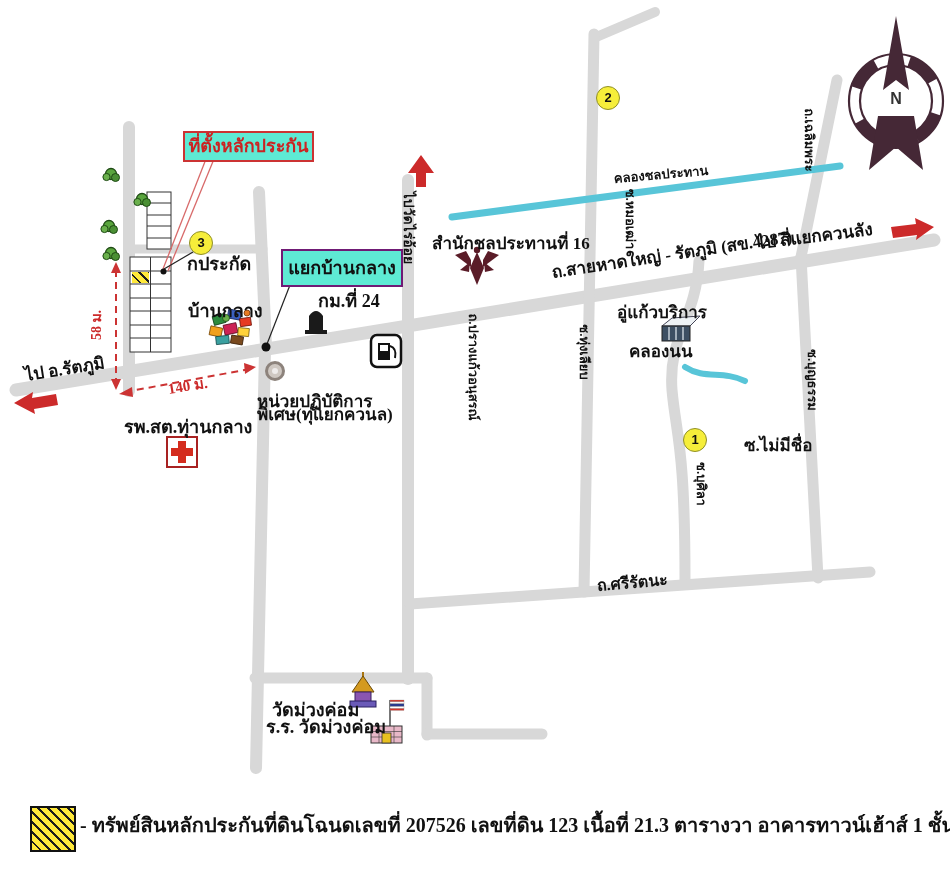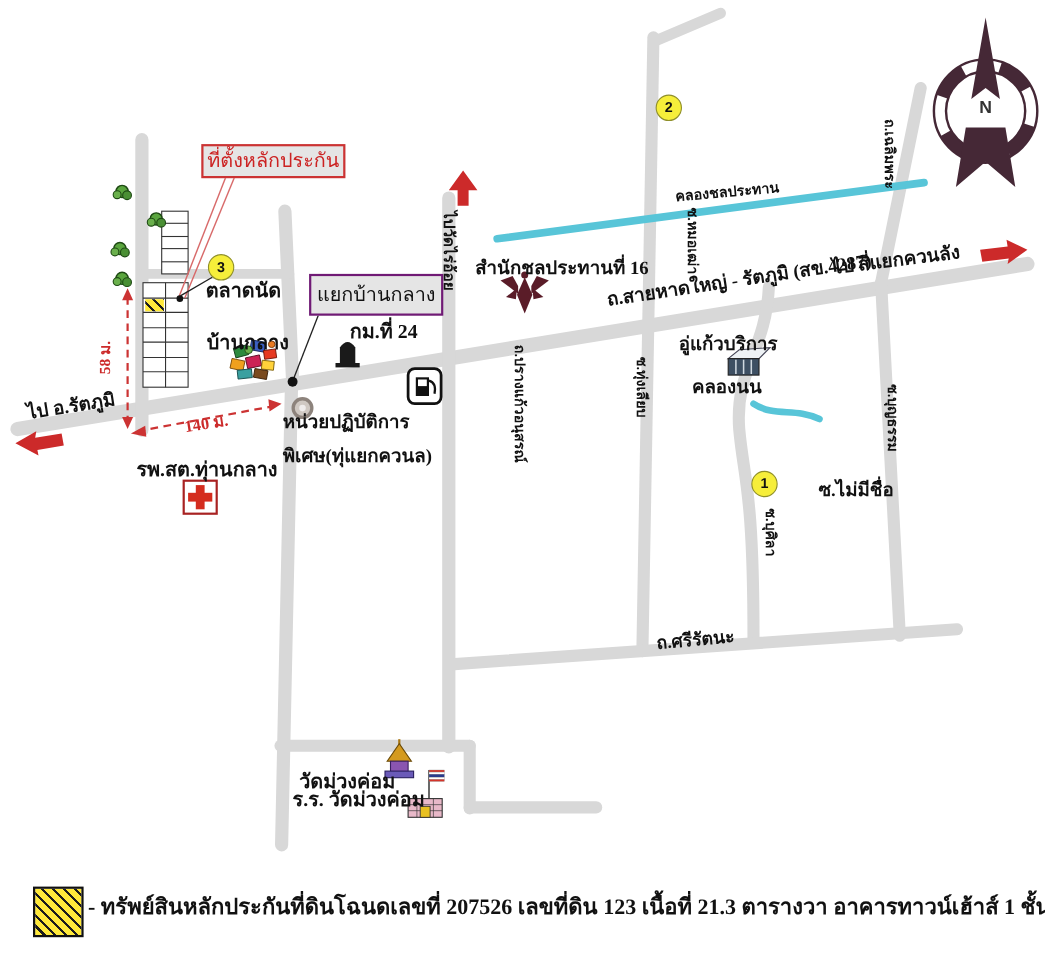--- a/index.html
+++ b/index.html
@@ -1,21 +1,21 @@
 <!DOCTYPE html>
 <html><head>
 <meta charset="utf-8">
 <style>
   html,body{margin:0;padding:0;background:#fff;}
   #map{position:relative;width:950px;height:883px;background:#fff;overflow:hidden;
        font-family:"Liberation Serif","DejaVu Serif",serif;}
   #canvas{position:absolute;left:0;top:0;}
   .lbl{position:absolute;font-weight:bold;color:#111;white-space:nowrap;line-height:1.1;}
   .red{color:#cc2a2a;}
-  .box{position:absolute;background:#e5e5e5;text-align:center;font-weight:normal;white-space:nowrap;}
+  .box{position:absolute;background:#5eead4;text-align:center;font-weight:bold;white-space:nowrap;}
   .vlbl{position:absolute;font-weight:bold;color:#111;white-space:nowrap;
         transform:translate(-50%,-50%) rotate(90deg);font-size:13px;}
   .marker{position:absolute;width:22px;height:22px;border-radius:50%;background:#f6ee3a;
           border:1px solid #8f8f2a;text-align:center;line-height:22px;font-size:13px;
           font-weight:bold;color:#111;font-family:"Liberation Sans",sans-serif;}
   .hatch{position:absolute;background:repeating-linear-gradient(45deg,#ffe93a 0 5px,#1c1c1c 5px 7px);}
   #legend-swatch{left:30px;top:806px;width:42px;height:42px;border:2px solid #111;}
   #plot-hatch{left:132px;top:272px;width:17px;height:11px;}
 </style>
 </head>
@@ -199,26 +199,26 @@
     </g>
   </svg>
 
   <div id="plot-hatch" class="hatch"></div>
   <div id="legend-swatch" class="hatch"></div>
 
   <div class="box" style="left:183px;top:131px;width:127px;height:27px;line-height:27px;border:2px solid #cc3333;color:#cc2222;font-size:18px;">ที่ตั้งหลักประกัน</div>
 
   <div class="box" style="left:281px;top:249px;width:118px;height:34px;line-height:34px;border:2px solid #701a75;font-size:18px;color:#111;">แยกบ้านกลาง</div>
 
-  <div class="lbl" style="left:187px;top:255px;font-size:18px;">ตลาดนัด</div>
+  <div class="lbl" style="left:187px;top:255px;font-size:18px;">กประกัด</div>
   <div class="lbl" style="left:188px;top:302px;font-size:18px;">บ้านกลาง</div>
 
   <div class="lbl" style="left:318px;top:292px;font-size:18px;">กม.ที่ 24</div>
 
-  <div class="lbl" style="left:257px;top:375px;font-size:17px;">หน่วยปฏิบัติการ</div>
+  <div class="lbl" style="left:257px;top:393px;font-size:17px;">หน่วยปฏิบัติการ</div>
   <div class="lbl" style="left:257px;top:406px;font-size:17px;">พิเศษ(ทุ่แยกควนล)</div>
 
   <div class="lbl" style="left:124px;top:418px;font-size:18px;">รพ.สต.ทุ่านกลาง</div>
 
   <div class="lbl" style="left:432px;top:235px;font-size:17px;">สำนักชลประทานที่ 16</div>
 
   <div class="lbl" style="left:552px;top:264px;font-size:17px;transform:rotate(-8.5deg);transform-origin:left center;">ถ.สายหาดใหญ่ - รัตภูมิ (สข.4287)</div>
 
   <div class="lbl" style="left:757px;top:235px;font-size:17px;transform:rotate(-7deg);transform-origin:left center;">ไป สี่แยกควนลัง</div>
 

